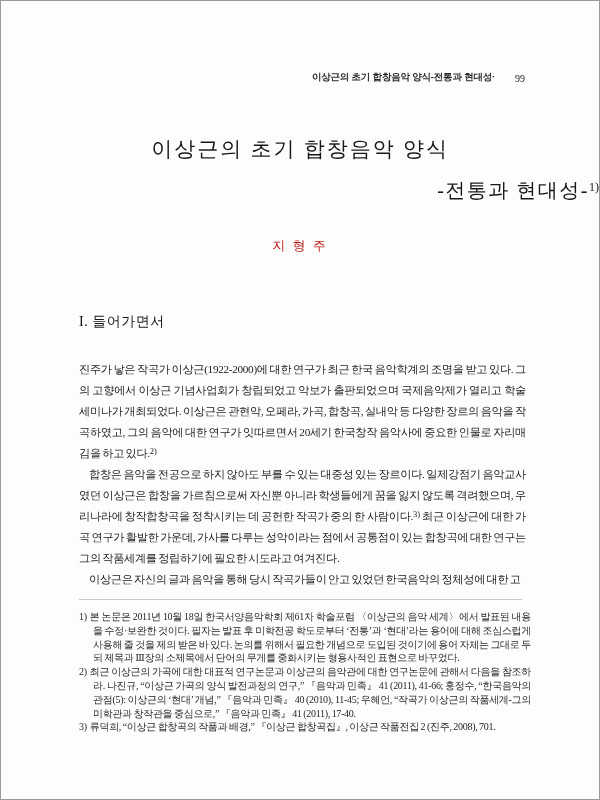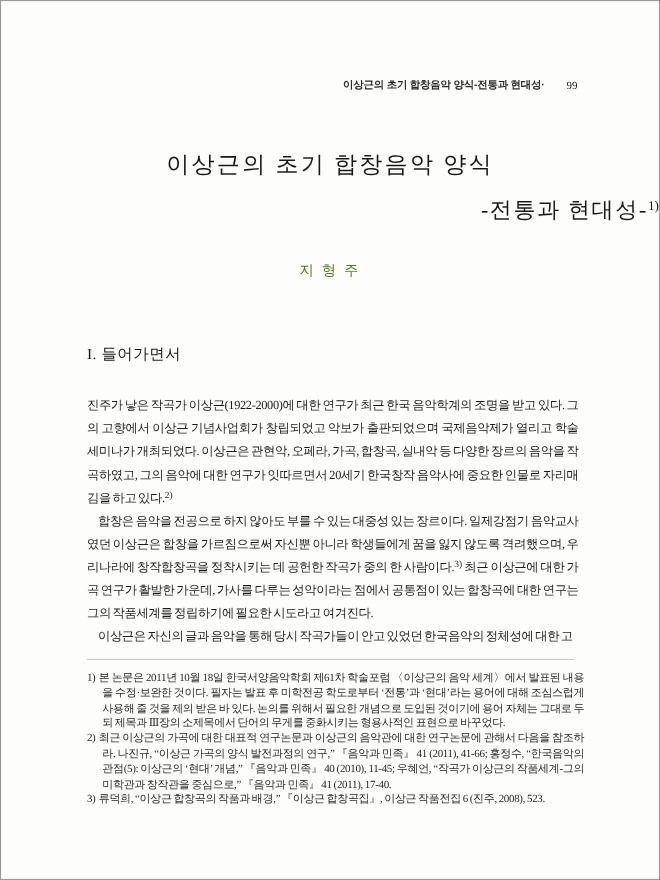--- a/index.html
+++ b/index.html
@@ -55,21 +55,21 @@
     vertical-align: 6px;
     line-height: 0;
   }
 
   .author {
     position: absolute;
     top: 236px; left: 0; right: 0;
     text-align: center;
     font-size: 13px;
     letter-spacing: 2px;
-    color: #4d7c0f;
+    color: #b91c1c;
   }
 
   .section-heading {
     position: absolute;
     top: 312px; left: 78px;
     font-size: 14px;
     letter-spacing: 0.5px;
     color: #151515;
   }
 
@@ -140,16 +140,16 @@
     <p><span>진주가 낳은 작곡가 이상근(1922-2000)에 대한 연구가 최근 한국 음악학계의 조명을 받고 있다. 그의 고향에서 이상근 기념사업회가 창립되었고 악보가 출판되었으며 국제음악제가 열리고 학술세미나가 개최되었다. 이상근은 관현악, 오페라, 가곡, 합창곡, 실내악 등 다양한 장르의 음악을 작곡하였고, 그의 음악에 대한 연구가 잇따르면서 20세기 한국창작 음악사에 중요한 인물로 자리매김을 하고 있다.</span><sup class="fn-ref">2)</sup></p>
     <p class="indented"><span>합창은 음악을 전공으로 하지 않아도 부를 수 있는 대중성 있는 장르이다. 일제강점기 음악교사였던 이상근은 합창을 가르침으로써 자신뿐 아니라 학생들에게 꿈을 잃지 않도록 격려했으며, 우리나라에 창작합창곡을 정착시키는 데 공헌한 작곡가 중의 한 사람이다.</span><sup class="fn-ref">3)</sup><span> 최근 이상근에 대한 가곡 연구가 활발한 가운데, 가사를 다루는 성악이라는 점에서 공통점이 있는 합창곡에 대한 연구는 그의 작품세계를 정립하기에 필요한 시도라고 여겨진다.</span></p>
     <p class="indented"><span>이상근은 자신의 글과 음악을 통해 당시 작곡가들이 안고 있었던 한국음악의 정체성에 대한 고</span></p>
   </div>
 
   <div class="footnote-separator"></div>
 
   <div class="footnotes">
     <p class="footnote"><span class="fn-marker">1)</span><span>본 논문은 2011년 10월 18일 한국서양음악학회 제61차 학술포럼 〈이상근의 음악 세계〉에서 발표된 내용을 수정·보완한 것이다. 필자는 발표 후 미학전공 학도로부터 ‘전통’과 ‘현대’라는 용어에 대해 조심스럽게 사용해 줄 것을 제의 받은 바 있다. 논의를 위해서 필요한 개념으로 도입된 것이기에 용어 자체는 그대로 두되 제목과 Ⅲ장의 소제목에서 단어의 무게를 중화시키는 형용사적인 표현으로 바꾸었다.</span></p>
     <p class="footnote"><span class="fn-marker">2)</span><span>최근 이상근의 가곡에 대한 대표적 연구논문과 이상근의 음악관에 대한 연구논문에 관해서 다음을 참조하라. 나진규, “이상근 가곡의 양식 발전과정의 연구,” 『음악과 민족』 41 (2011), 41-66; 홍정수, “한국음악의 관점(5): 이상근의 ‘현대’ 개념,” 『음악과 민족』 40 (2010), 11-45; 우혜언, “작곡가 이상근의 작품세계-그의 미학관과 창작관을 중심으로,” 『음악과 민족』 41 (2011), 17-40.</span></p>
-    <p class="footnote"><span class="fn-marker">3)</span><span>류덕희, “이상근 합창곡의 작품과 배경,” 『이상근 합창곡집』, 이상근 작품전집 6 (진주, 2008), 523.</span></p>
+    <p class="footnote"><span class="fn-marker">3)</span><span>류덕희, “이상근 합창곡의 작품과 배경,” 『이상근 합창곡집』, 이상근 작품전집 2 (진주, 2008), 701.</span></p>
   </div>
 
 </div>
 
 </body></html>

